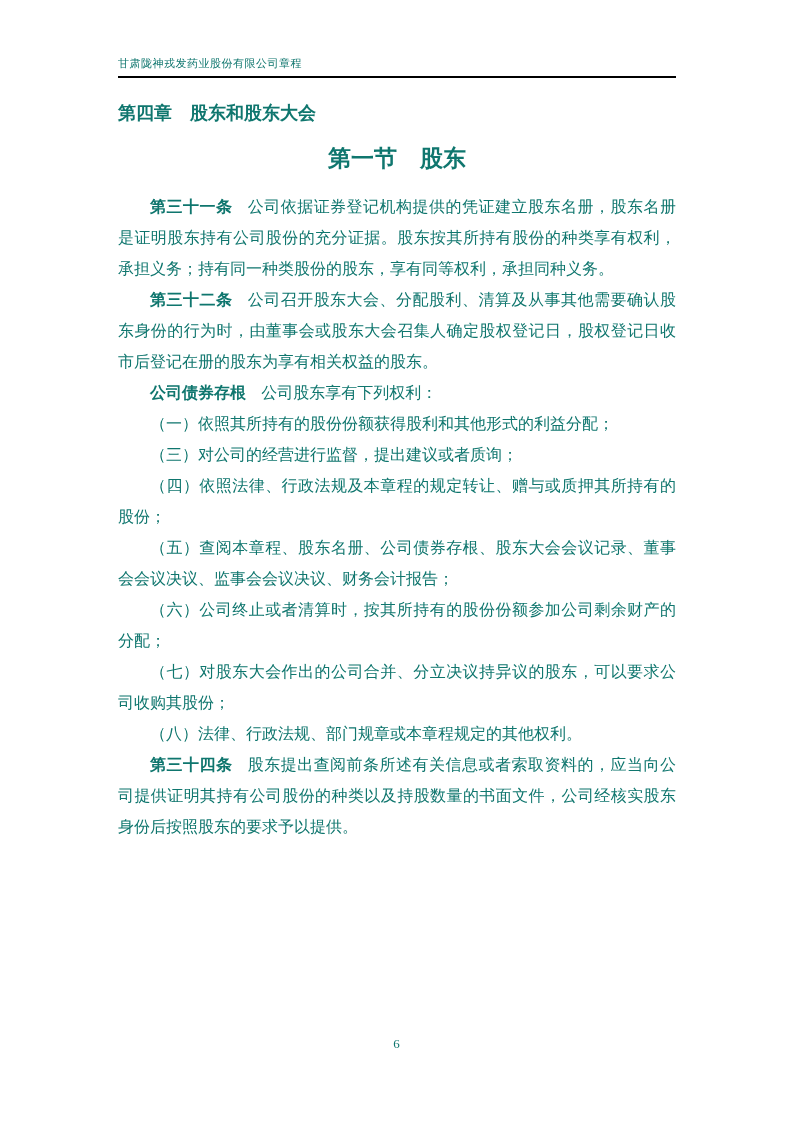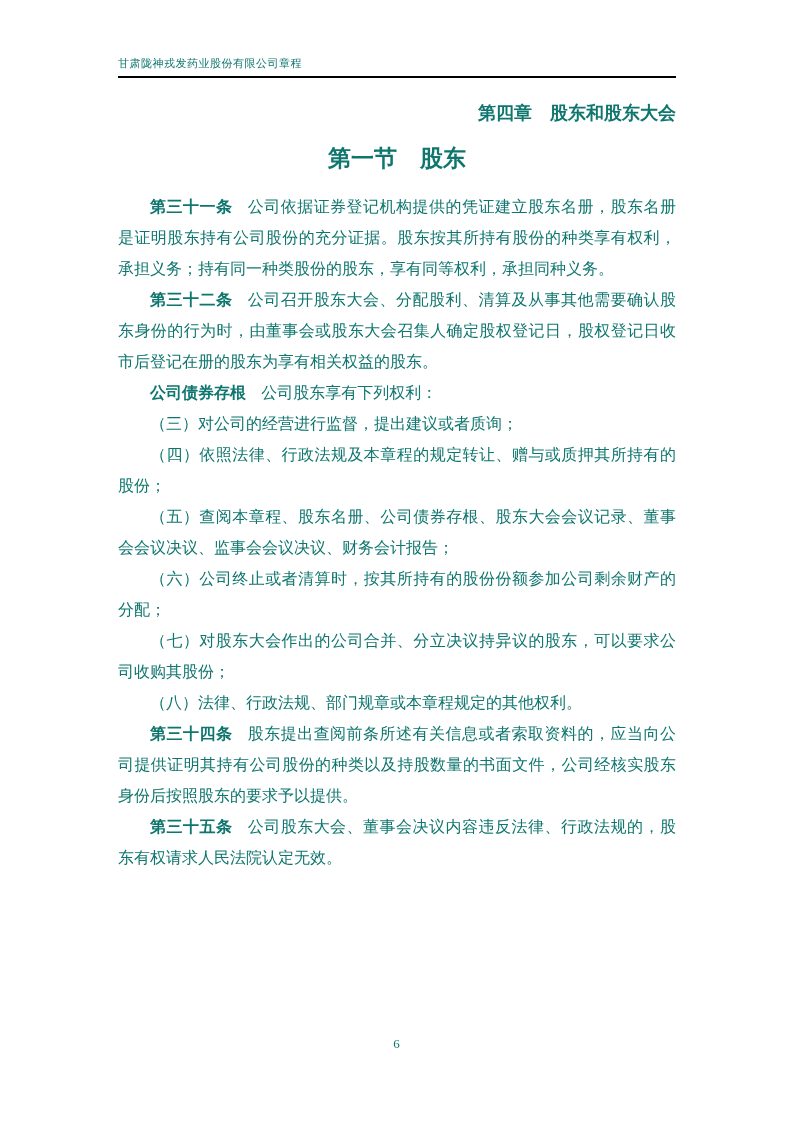--- a/index.html
+++ b/index.html
@@ -28,21 +28,21 @@
     position: absolute;
     left: 118px;
     top: 0;
     width: 558px;
   }
   .chapter-title {
     margin: 102px 0 0 0;
     font-size: 18px;
     line-height: 22px;
     font-weight: bold;
-    text-align: right;
+    text-align: left;
   }
   .section-title {
     margin: 24px 0 0 0;
     font-size: 23px;
     line-height: 22px;
     font-weight: bold;
     text-align: center;
   }
   .bodytext {
     margin-top: 21px;
@@ -78,26 +78,26 @@
     <span>甘肃陇神戎发药业股份有限公司章程</span>
   </div>
 
   <div class="content">
     <h1 class="chapter-title">第四章　股东和股东大会</h1>
     <h2 class="section-title">第一节　股东</h2>
     <div class="bodytext" id="paragraphs">
         <p><span class="art-label">第三十一条</span><span>公司依据证券登记机构提供的凭证建立股东名册，股东名册是证明股东持有公司股份的充分证据。股东按其所持有股份的种类享有权利，承担义务；持有同一种类股份的股东，享有同等权利，承担同种义务。</span></p>
         <p><span class="art-label">第三十二条</span><span>公司召开股东大会、分配股利、清算及从事其他需要确认股东身份的行为时，由董事会或股东大会召集人确定股权登记日，股权登记日收市后登记在册的股东为享有相关权益的股东。</span></p>
         <p><span class="art-label">公司债券存根</span><span>公司股东享有下列权利：</span></p>
+        <p><span>（一）依照其所持有的股份份额获得股利和其他形式的利益分配；</span></p>
         <p><span>（三）对公司的经营进行监督，提出建议或者质询；</span></p>
         <p><span>（四）依照法律、行政法规及本章程的规定转让、赠与或质押其所持有的股份；</span></p>
         <p><span>（五）查阅本章程、股东名册、公司债券存根、股东大会会议记录、董事会会议决议、监事会会议决议、财务会计报告；</span></p>
         <p><span>（六）公司终止或者清算时，按其所持有的股份份额参加公司剩余财产的分配；</span></p>
         <p><span>（七）对股东大会作出的公司合并、分立决议持异议的股东，可以要求公司收购其股份；</span></p>
         <p><span>（八）法律、行政法规、部门规章或本章程规定的其他权利。</span></p>
         <p><span class="art-label">第三十四条</span><span>股东提出查阅前条所述有关信息或者索取资料的，应当向公司提供证明其持有公司股份的种类以及持股数量的书面文件，公司经核实股东身份后按照股东的要求予以提供。</span></p>
-        <p><span class="art-label">第三十五条</span><span>公司股东大会、董事会决议内容违反法律、行政法规的，股东有权请求人民法院认定无效。</span></p>
       </div>
   </div>
 
   <div class="page-number">6</div>
 
 </div>
 
 </body></html>

